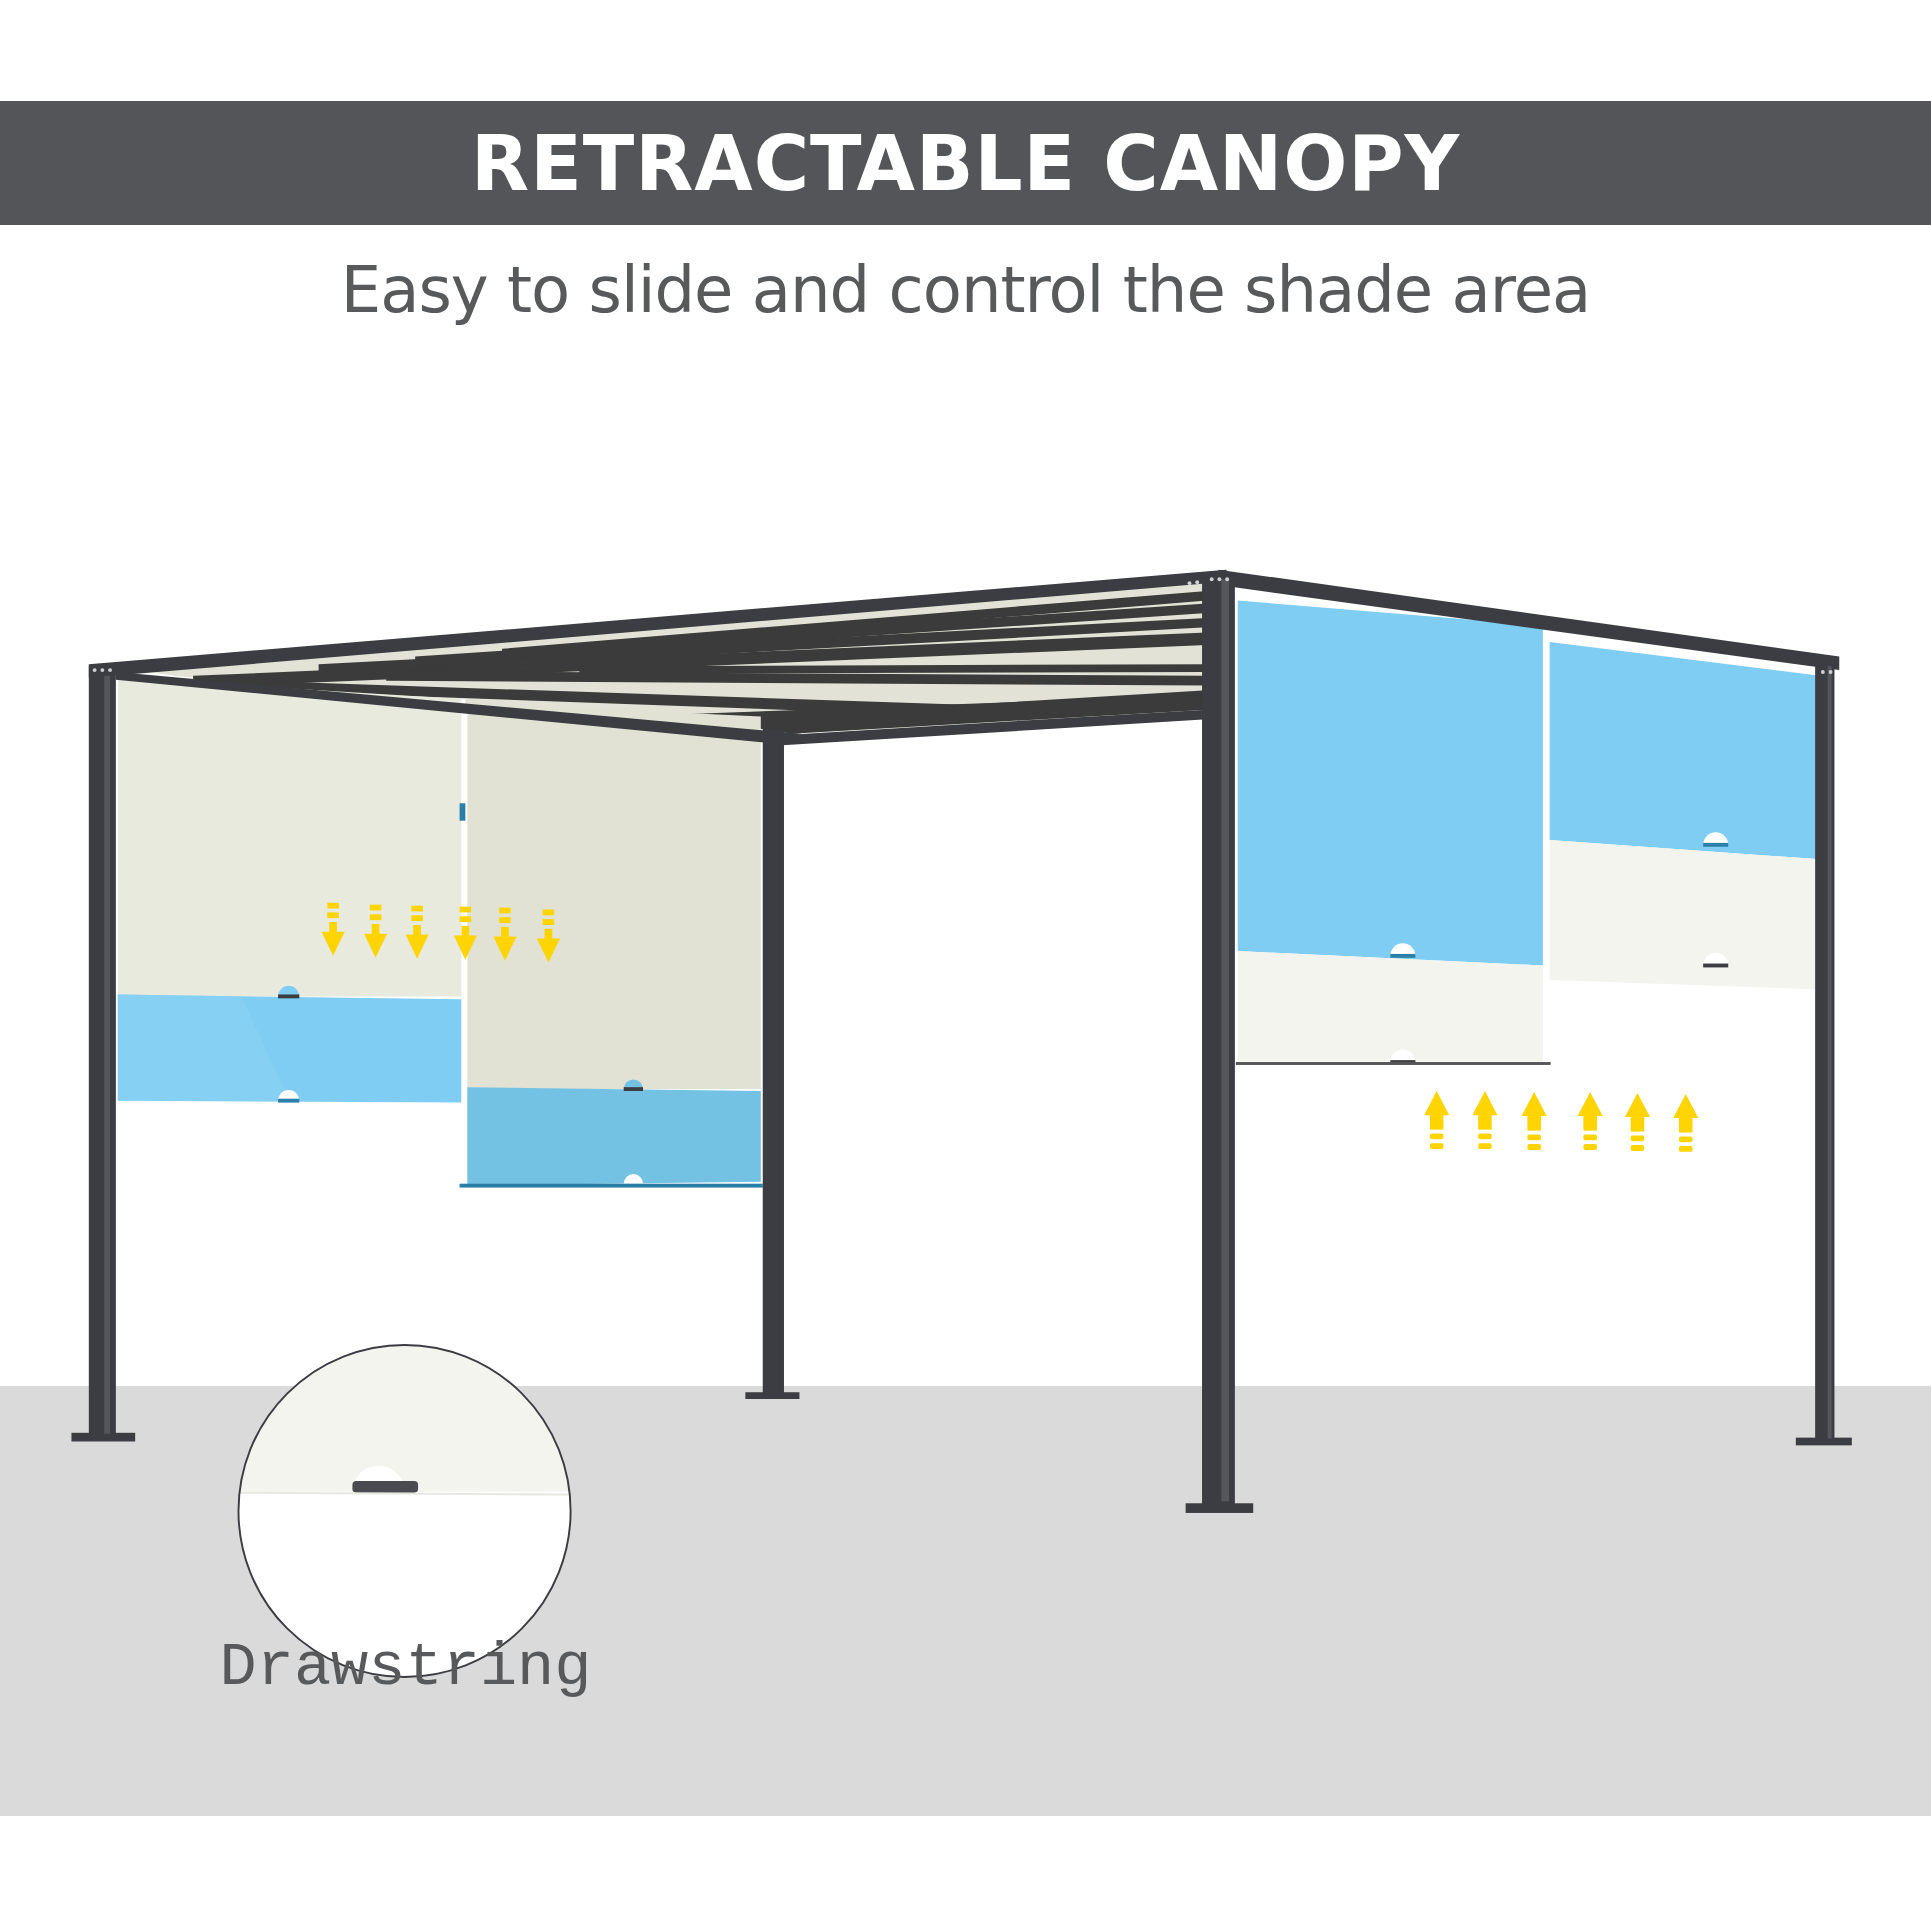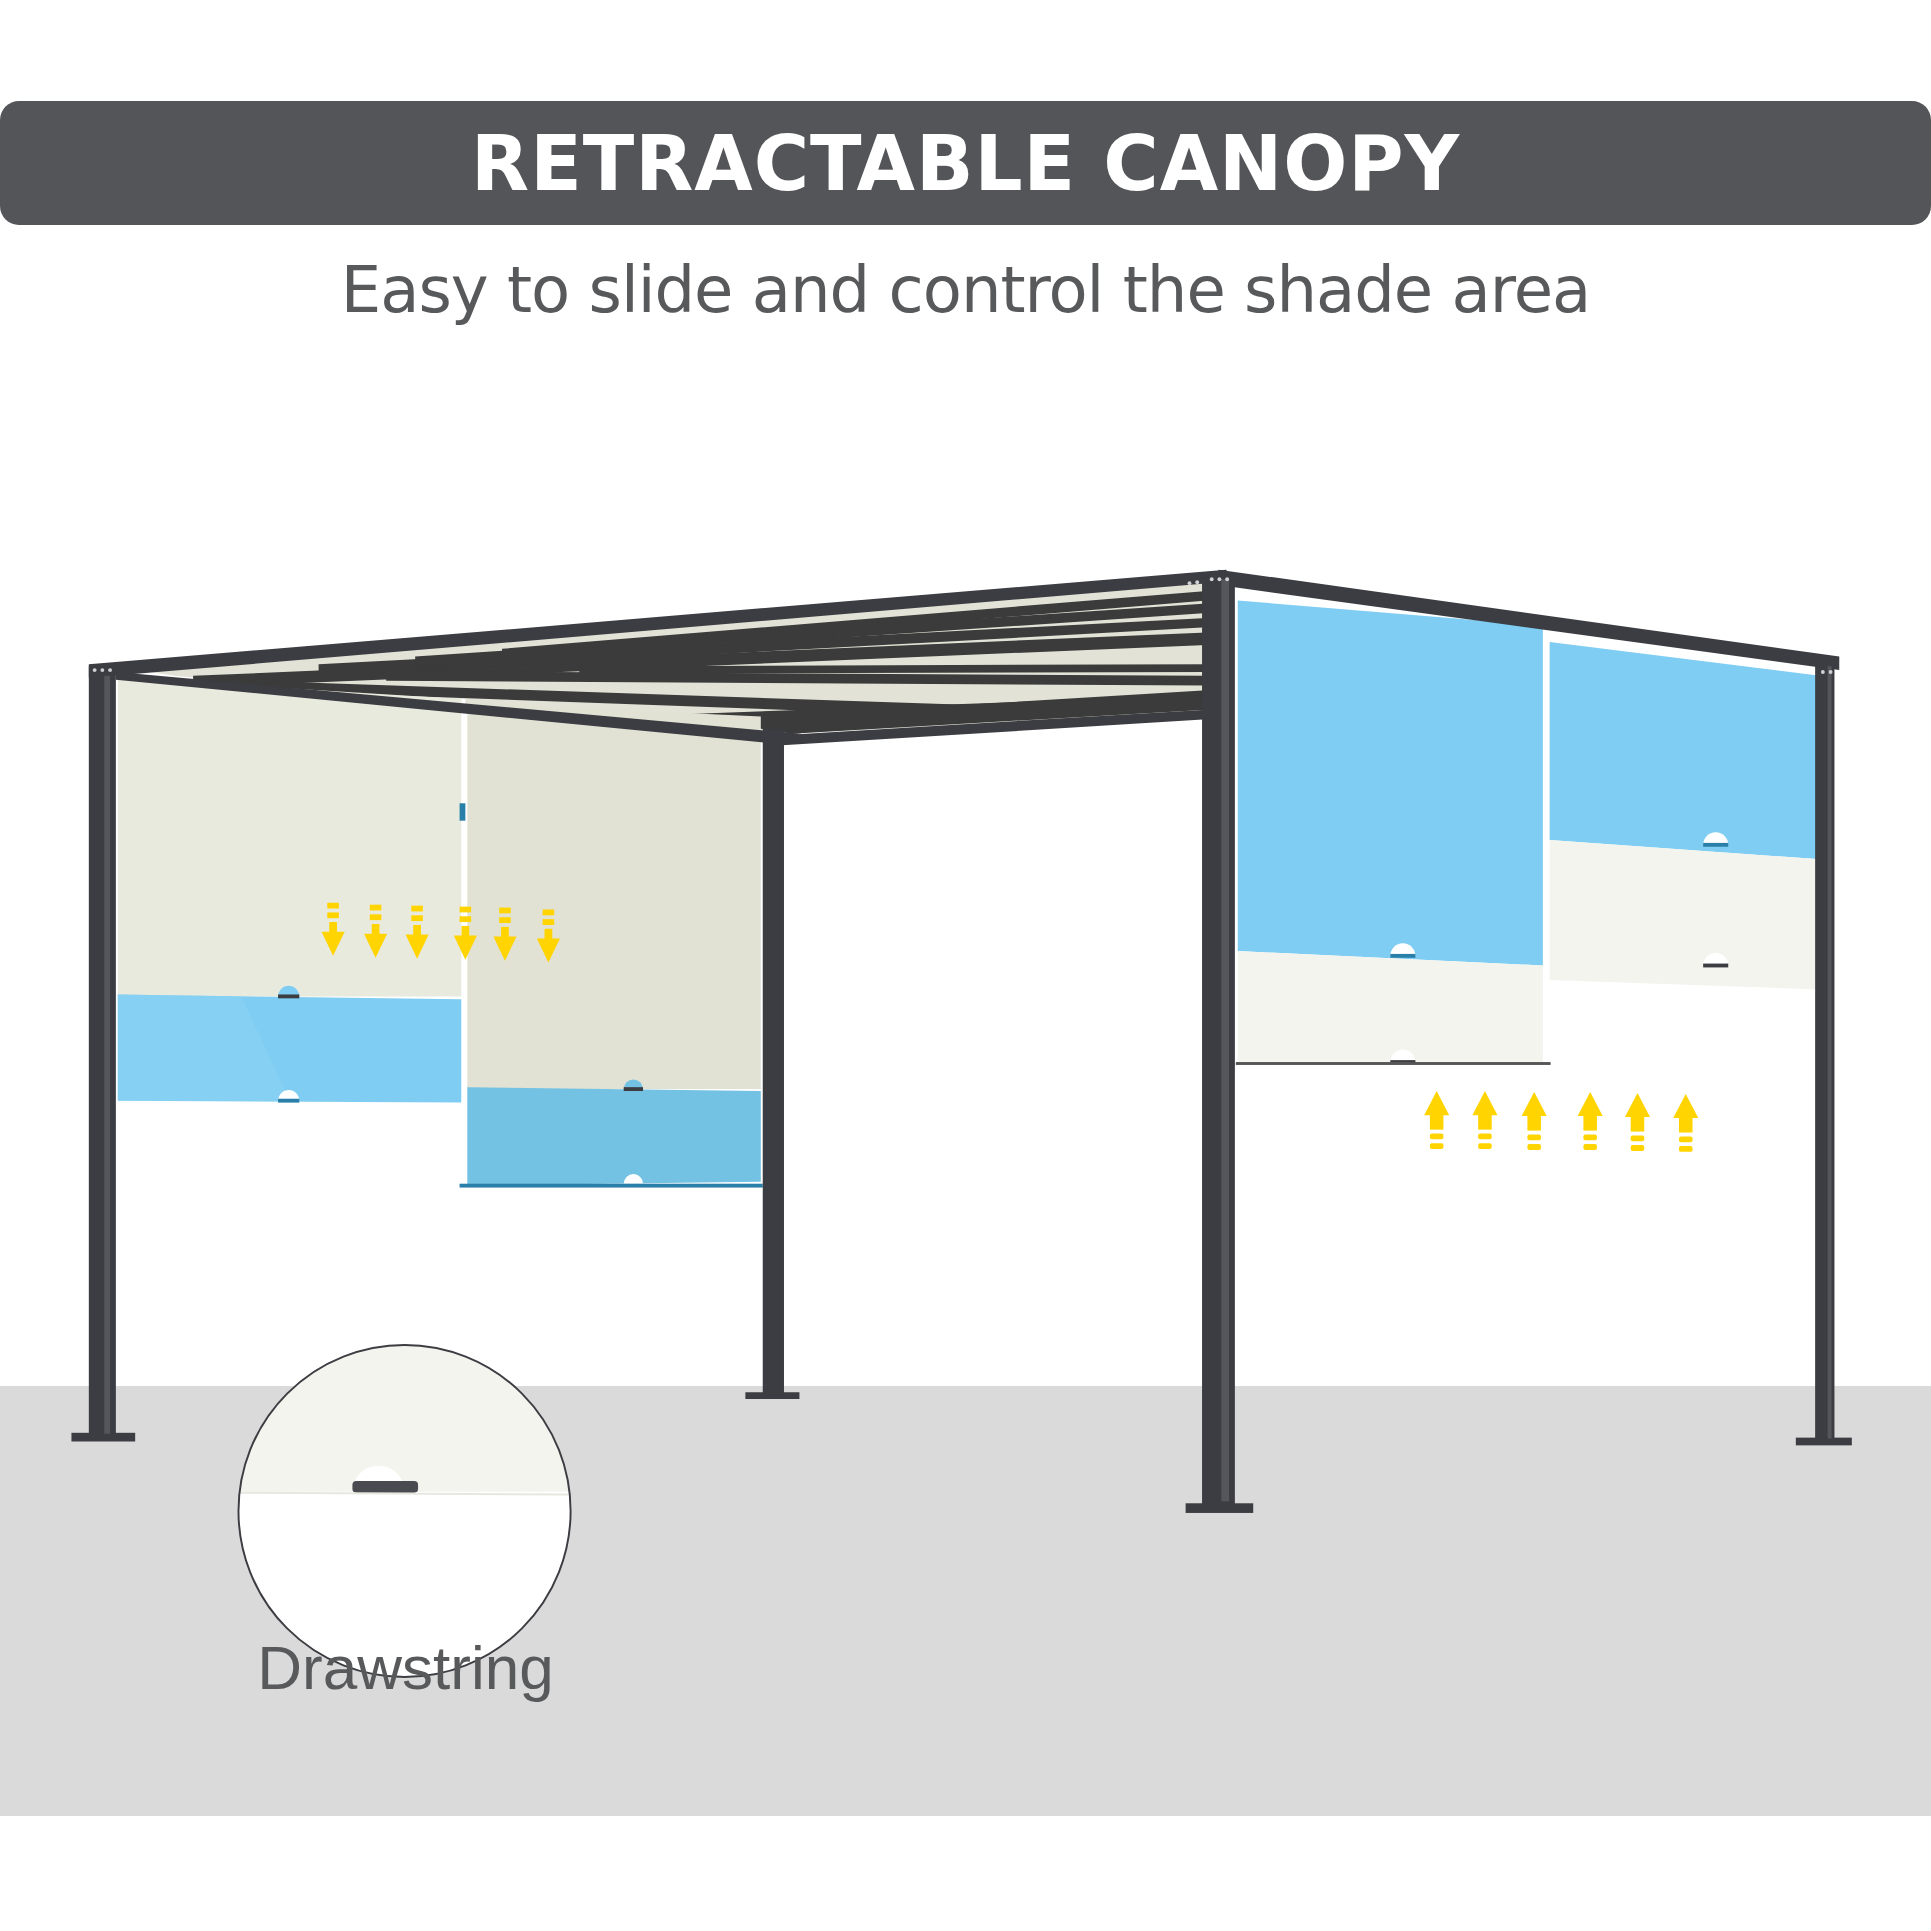--- a/index.html
+++ b/index.html
@@ -1,22 +1,22 @@
 <!DOCTYPE html>
 <html><head>
 <meta charset="utf-8">
 <style>
   html,body{margin:0;padding:0;background:#ffffff;}
   body{width:1931px;height:1931px;position:relative;overflow:hidden;font-family:"DejaVu Sans","Liberation Sans",sans-serif;}
-  .title-bar{position:absolute;left:0;top:101px;width:1931px;height:124px;background:#545558;display:flex;align-items:center;justify-content:center;border-radius:19px;}
+  .title-bar{position:absolute;left:0;top:101px;width:1931px;height:124px;background:#545558;display:flex;align-items:center;justify-content:center;}
   .title-text{color:#ffffff;font-family:"DejaVu Sans",sans-serif;font-weight:bold;font-size:77px;letter-spacing:1px;transform:scaleX(0.98);}
   .subtitle{position:absolute;left:0;top:253px;width:1931px;text-align:center;color:#58595b;font-family:"DejaVu Sans",sans-serif;font-weight:400;font-size:64px;letter-spacing:-1px;}
   .floor{position:absolute;left:0;top:1386px;width:1931px;height:430px;background:#dadada;}
   svg.scene{position:absolute;left:0;top:0;}
-  .inset-label{position:absolute;left:193px;top:1632px;width:425px;text-align:center;color:#58595b;font-family:Liberation Sans, sans-serif;font-size:62px;}
+  .inset-label{position:absolute;left:193px;top:1632px;width:425px;text-align:center;color:#58595b;font-family:Liberation Mono, monospace;font-size:62px;}
 </style>
 </head>
 <body>
 
 <div class="title-bar">
   <span class="title-text">RETRACTABLE CANOPY</span>
 </div>
 <div class="subtitle">Easy to slide and control the shade area</div>
 
 <div class="floor"></div>

